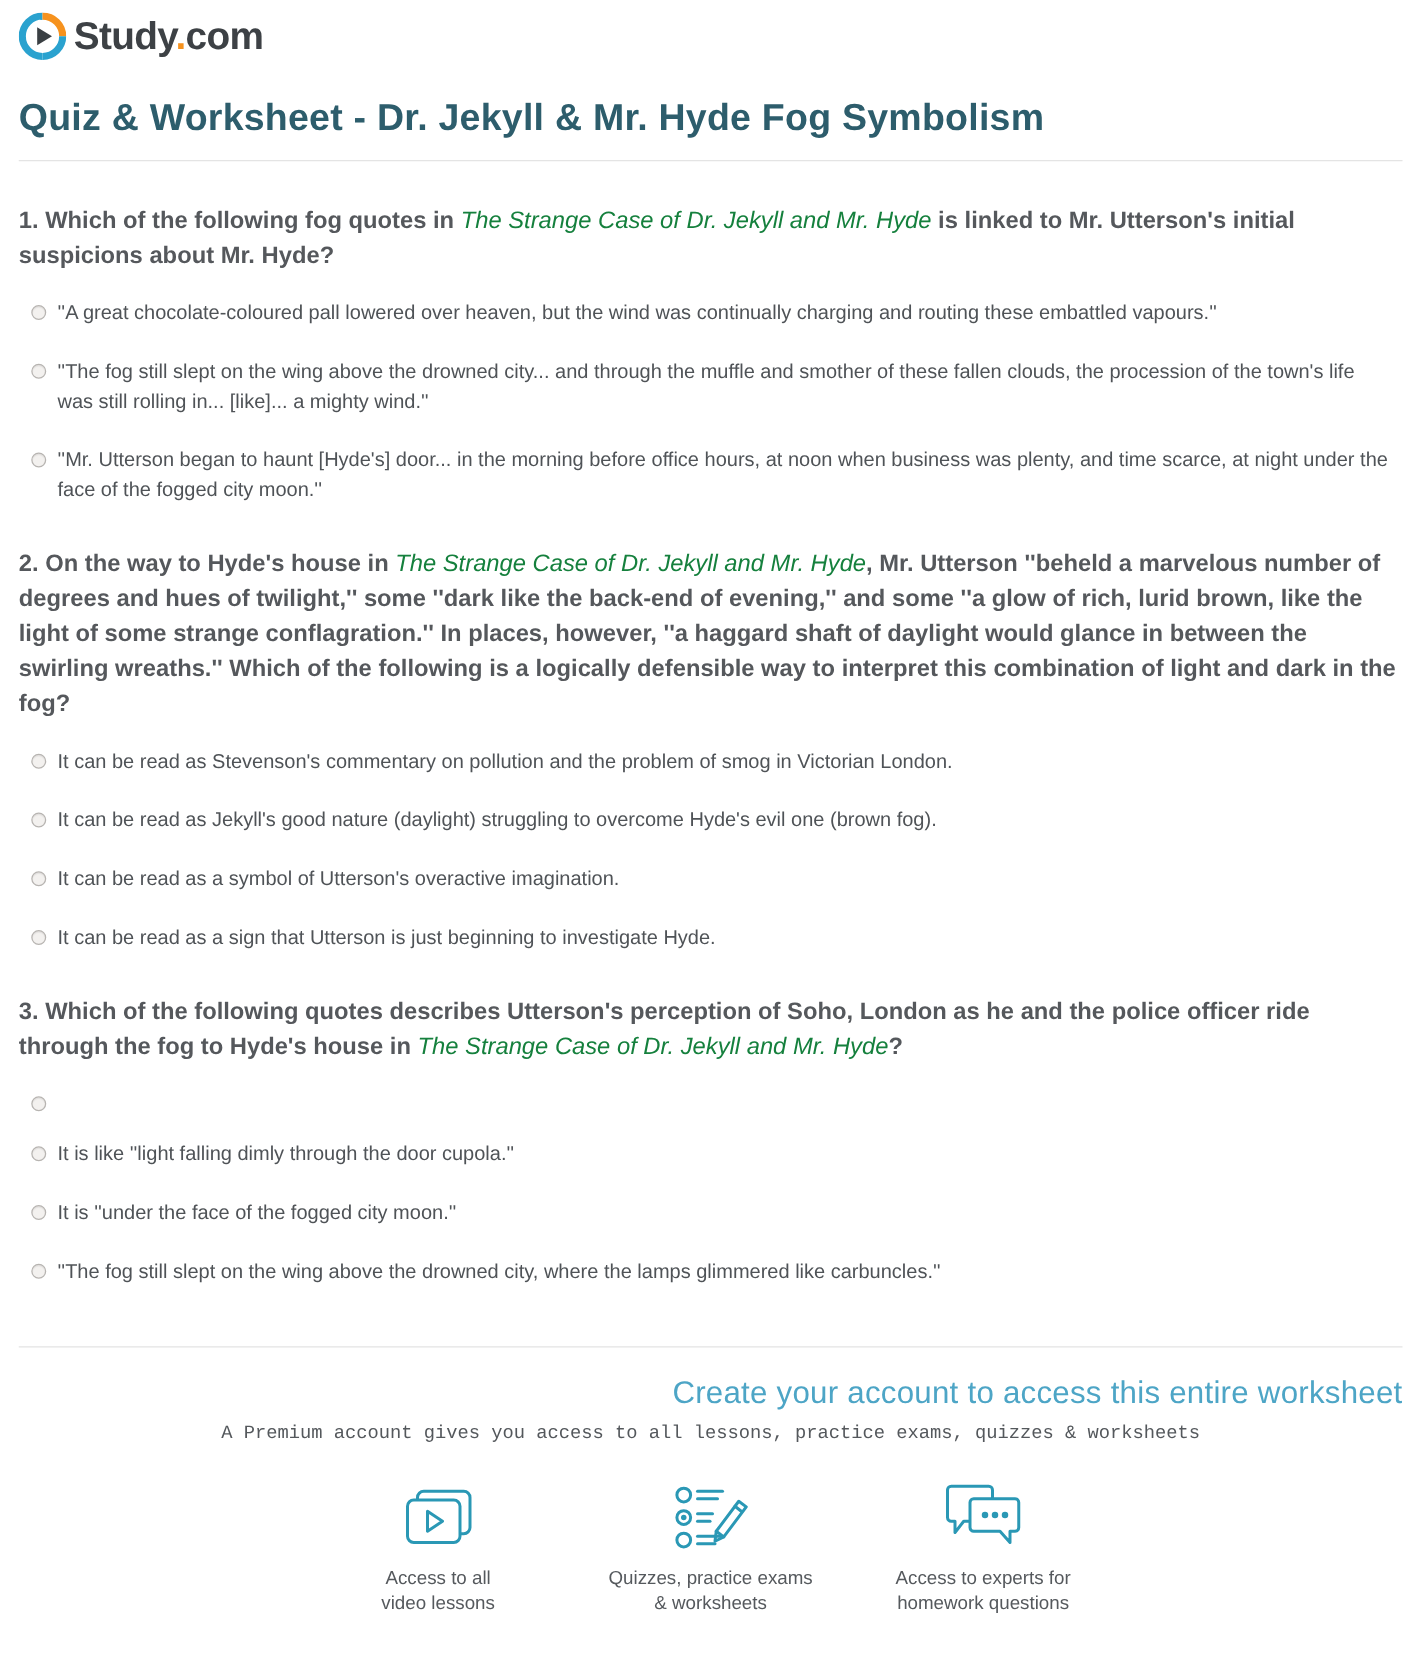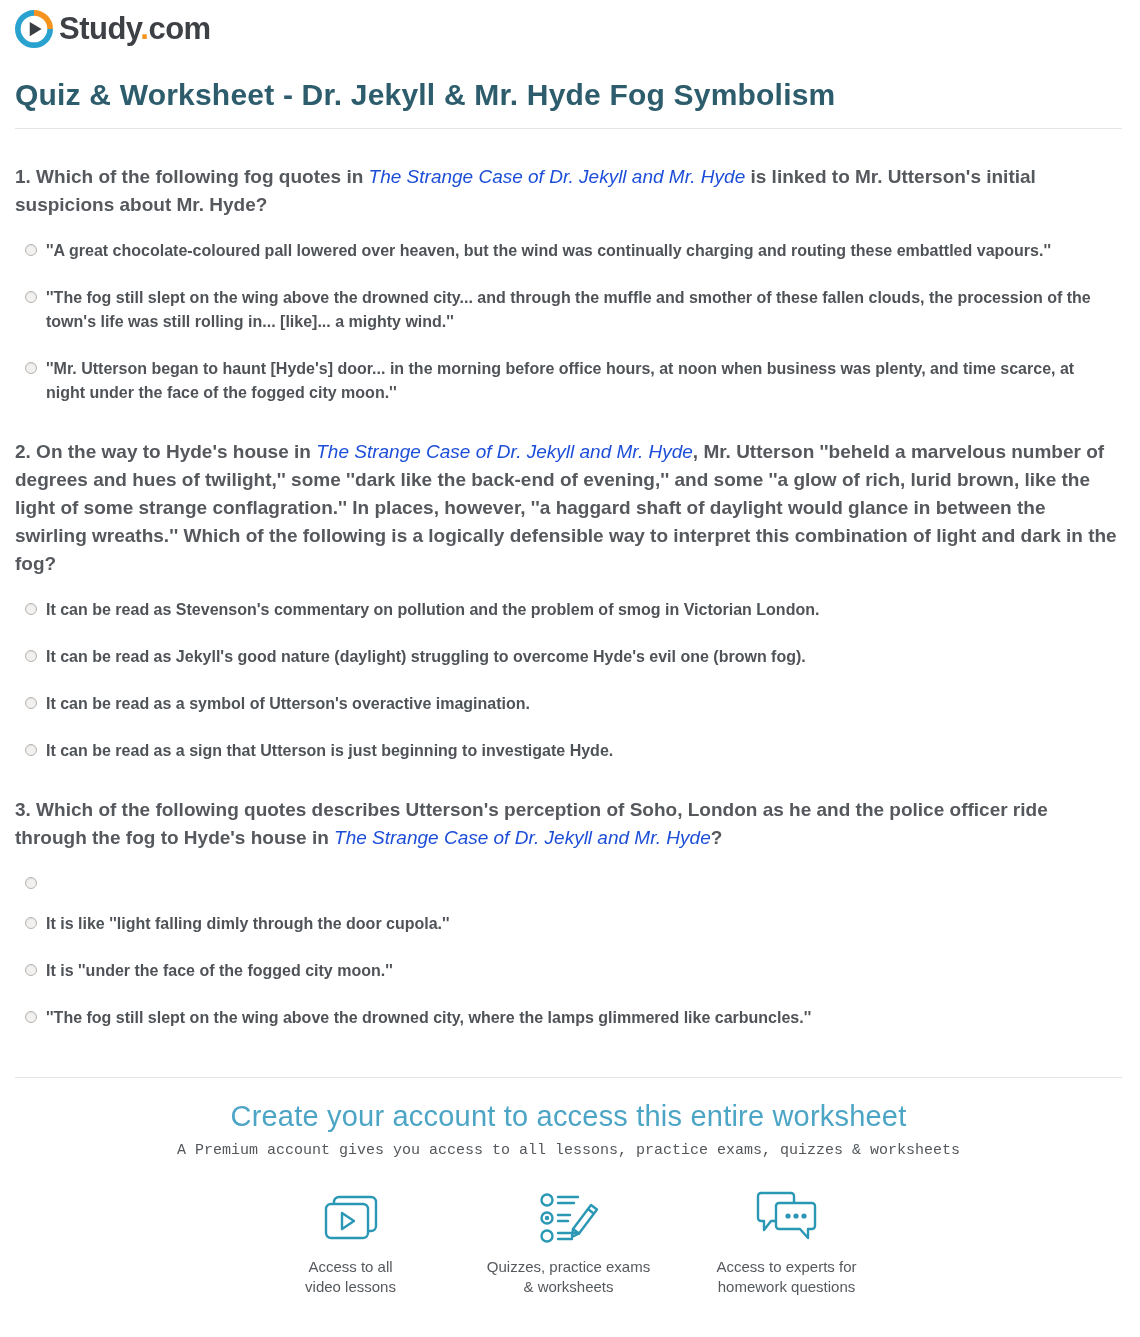--- a/index.html
+++ b/index.html
@@ -60,29 +60,28 @@
   .question { margin-top: 30px; }
   .q-text {
     font-size: 19px;
     font-weight: 700;
     color: #55585c;
     line-height: 28px;
     max-width: 1108px;
   }
   .q-text em {
     font-weight: 400;
-    color: #1d4ed8;
+    color: #15803d;
   }
   .option {
     display: flex;
     align-items: flex-start;
     margin-top: 17px;
     padding: 3px 0;
     cursor: pointer;
-    font-weight: bold;
   }
   .radio {
     flex: 0 0 auto;
     width: 12px;
     height: 12px;
     margin: 5px 9px 0 10px;
     border: 1px solid #b7b4b1;
     border-radius: 50%;
     background: #f3f1ef;
     box-shadow: inset 0 1px 1px rgba(0,0,0,0.08);
@@ -92,24 +91,25 @@
     color: #4f5357;
     line-height: 24px;
     max-width: 1065px;
   }
 
   
   .cta-divider { margin-top: 44px; }
   .cta { text-align: center; }
   .cta-heading {
     margin-top: 22px;
-    font-size: 29px;
+    font-size: 25px;
     font-weight: 400;
     color: #4da5c6;
     letter-spacing: 0.2px;
+    text-align: right;
   }
   .cta-sub {
     margin-top: 9px;
     font-size: 15px;
     color: #54585c;
     font-family: Liberation Mono, monospace;
   }
   .features {
     display: flex;
     justify-content: center;

